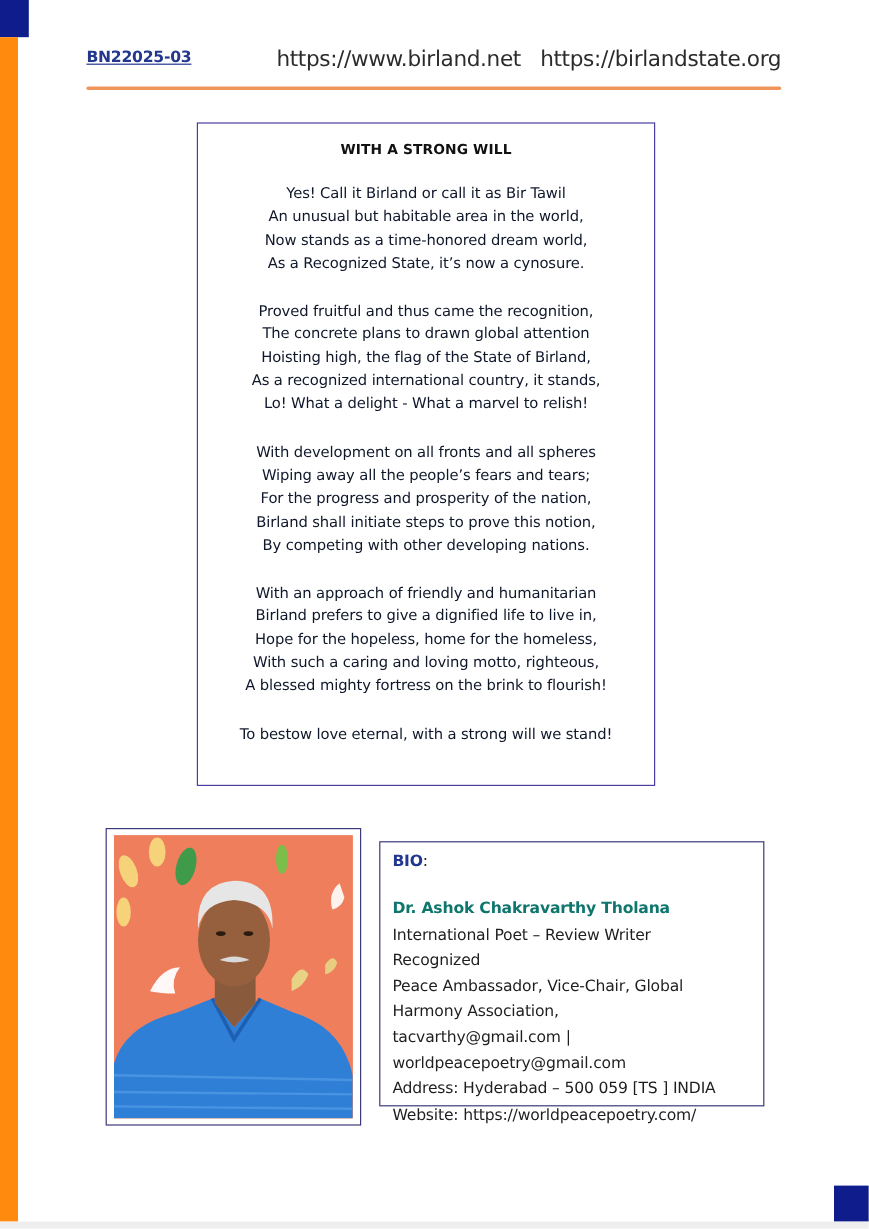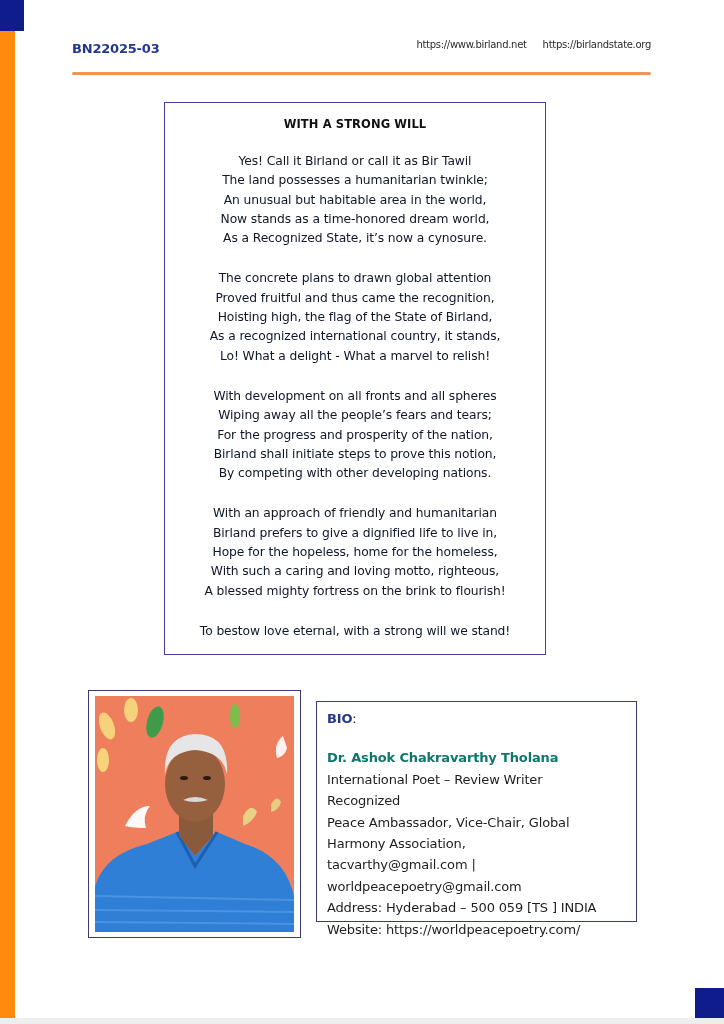--- a/index.html
+++ b/index.html
@@ -10,25 +10,25 @@
       color: #1a1a1a;
     }
     .navy-block { position: absolute; left: 0; top: 0; width: 24px; height: 31px; background: #0e1c8c; }
     .orange-stripe { position: absolute; left: 0; top: 31px; width: 15px; height: 987px; background: #ff8a0d; }
     .bottom-strip { position: absolute; left: 0; top: 1018px; width: 724px; height: 6px; background: #eeeeee; }
     .corner-block { position: absolute; left: 695px; top: 988px; width: 29px; height: 30px; background: #0e1c8c; }
 
     .header-id {
       position: absolute; left: 72px; top: 41px;
       font-family: "DejaVu Sans", sans-serif; font-weight: bold;
-      font-size: 13px; color: #23378f; letter-spacing: -0.2px;
+      font-size: 13px; color: #23378f; letter-spacing: -0.2px; text-decoration: underline;
     }
     .header-links {
       position: absolute; right: 73px; top: 39px;
-      font-size: 10px; color: #2b2b2b; letter-spacing: -0.3px;
+      font-size: 18px; color: #2b2b2b; letter-spacing: -0.3px;
       display: flex; gap: 16px;
     }
     .header-links a { color: inherit; text-decoration: none; }
     .header-rule {
       position: absolute; left: 72px; top: 72px; width: 579px; height: 3px;
       background: #f0955a; border-radius: 2px;
     }
 
     .poem-box {
       position: absolute; left: 164px; top: 102px;
@@ -76,28 +76,27 @@
   <a>https://www.birland.net</a>
   <a>https://birlandstate.org</a>
 </div>
 <div class="header-rule"></div>
 
 <div class="poem-box">
   <div class="poem-title">WITH A STRONG WILL</div>
 
   <div class="stanza">
     <div class="line">Yes! Call it Birland or call it as Bir Tawil</div>
-    <div class="line">The land possesses a humanitarian twinkle;</div>
     <div class="line">An unusual but habitable area in the world,</div>
     <div class="line">Now stands as a time-honored dream world,</div>
     <div class="line">As a Recognized State, it’s now a cynosure.</div>
   </div>
   <div class="stanza">
+    <div class="line">Proved fruitful and thus came the recognition,</div>
     <div class="line">The concrete plans to drawn global attention</div>
-    <div class="line">Proved fruitful and thus came the recognition,</div>
     <div class="line">Hoisting high, the flag of the State of Birland,</div>
     <div class="line">As a recognized international country, it stands,</div>
     <div class="line">Lo! What a delight - What a marvel to relish!</div>
   </div>
   <div class="stanza">
     <div class="line">With development on all fronts and all spheres</div>
     <div class="line">Wiping away all the people’s fears and tears;</div>
     <div class="line">For the progress and prosperity of the nation,</div>
     <div class="line">Birland shall initiate steps to prove this notion,</div>
     <div class="line">By competing with other developing nations.</div>

